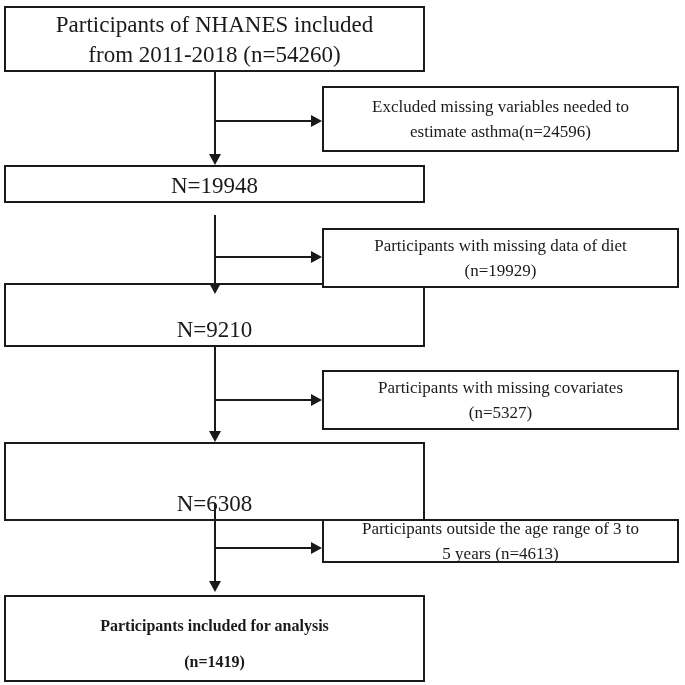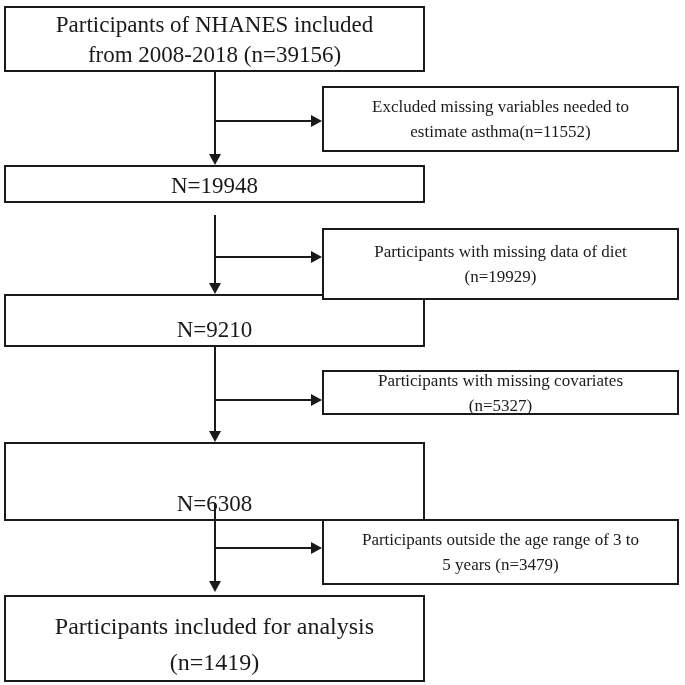--- a/index.html
+++ b/index.html
@@ -24,21 +24,21 @@
     flex-direction: column;
     justify-content: center;
     align-items: center;
     text-align: center;
   }
   .main {
     left: 4px; width: 421px;
     font-size: 23px; line-height: 30px; justify-content: flex-end;
   }
   .main.big {
-    font-size: 24px; line-height: 36px;
+    font-size: 16px; line-height: 36px; font-weight: bold;
   }
   .side {
     left: 322px; width: 357px;
     font-size: 17px; line-height: 25px; font-family: Liberation Serif, serif;
   }
   .vline {
     position: absolute;
     left: 214px; width: 2px;
     background: #1a1a1a;
   }
@@ -64,58 +64,58 @@
     border-left: 11px solid #1a1a1a;
   }
 </style>
 </head>
 <body>
 
 <div class="canvas">
 
   <div class="box main" style="top:6px;height:66px">
     <div>Participants of NHANES included</div>
-    <div>from 2008-2018 (n=39156)</div>
+    <div>from 2011-2018 (n=54260)</div>
   </div>
 
   <div class="box main" style="top:165px;height:38px">
     <div>N=19948</div>
   </div>
 
-  <div class="box main" style="top:294px;height:53px">
+  <div class="box main" style="top:283px;height:64px">
     <div>N=9210</div>
   </div>
 
   <div class="box main" style="top:442px;height:79px">
     <div>N=6308</div>
   </div>
 
   <div class="box main big" style="top:595px;height:87px">
     <div>Participants included for analysis</div>
     <div>(n=1419)</div>
   </div>
 
   <div class="box side" style="top:86px;height:66px">
     <div>Excluded missing variables needed to</div>
-    <div>estimate asthma(n=11552)</div>
+    <div>estimate asthma(n=24596)</div>
   </div>
 
-  <div class="box side" style="top:228px;height:72px">
+  <div class="box side" style="top:228px;height:60px">
     <div>Participants with missing data of diet</div>
     <div>(n=19929)</div>
   </div>
 
-  <div class="box side" style="top:370px;height:45px">
+  <div class="box side" style="top:370px;height:60px">
     <div>Participants with missing covariates</div>
     <div>(n=5327)</div>
   </div>
 
-  <div class="box side" style="top:519px;height:66px">
+  <div class="box side" style="top:519px;height:44px">
     <div>Participants outside the age range of 3 to</div>
-    <div>5 years (n=3479)</div>
+    <div>5 years (n=4613)</div>
   </div>
 
   <div class="vline" style="top:72px;height:82px"></div>
   <div class="arrow-down" style="top:154px"></div>
   <div class="hline" style="top:120px;width:97px"></div>
   <div class="arrow-right" style="top:115px"></div>
 
   <div class="vline" style="top:215px;height:68px"></div>
   <div class="arrow-down" style="top:283px"></div>
   <div class="hline" style="top:256px;width:97px"></div>

